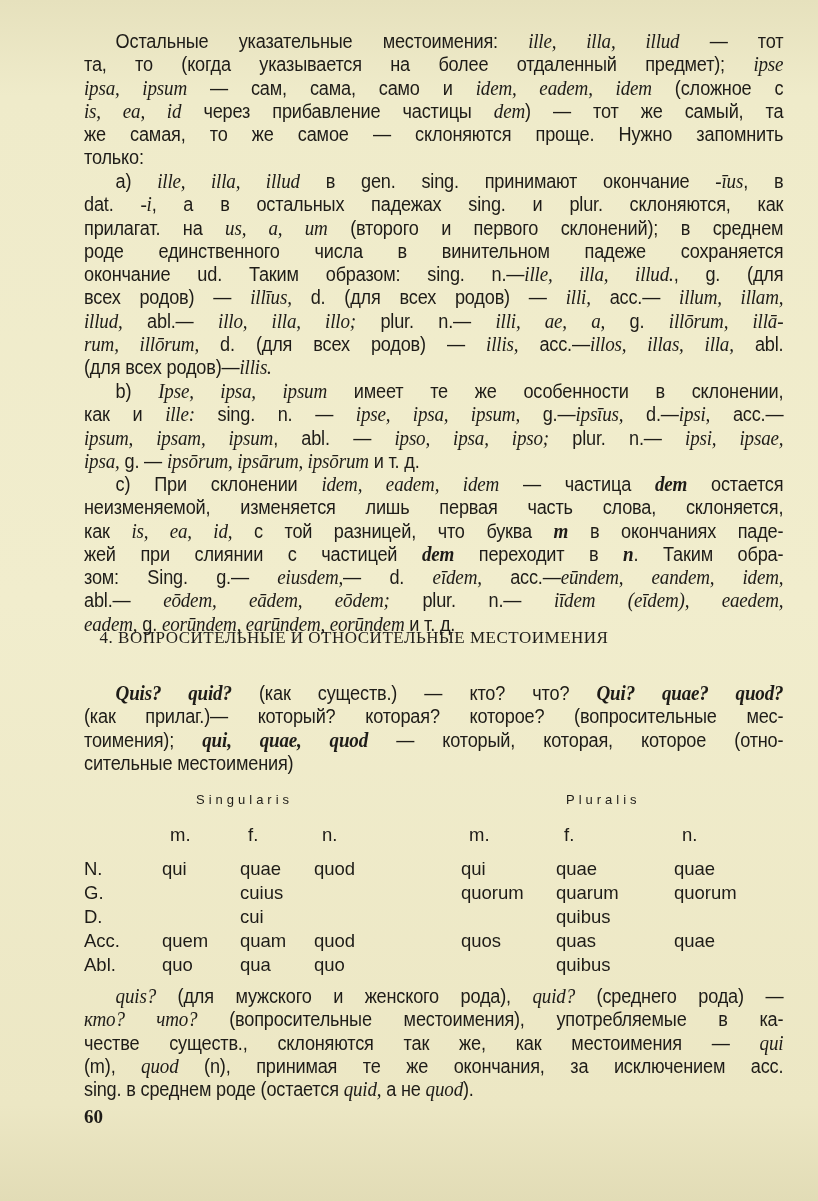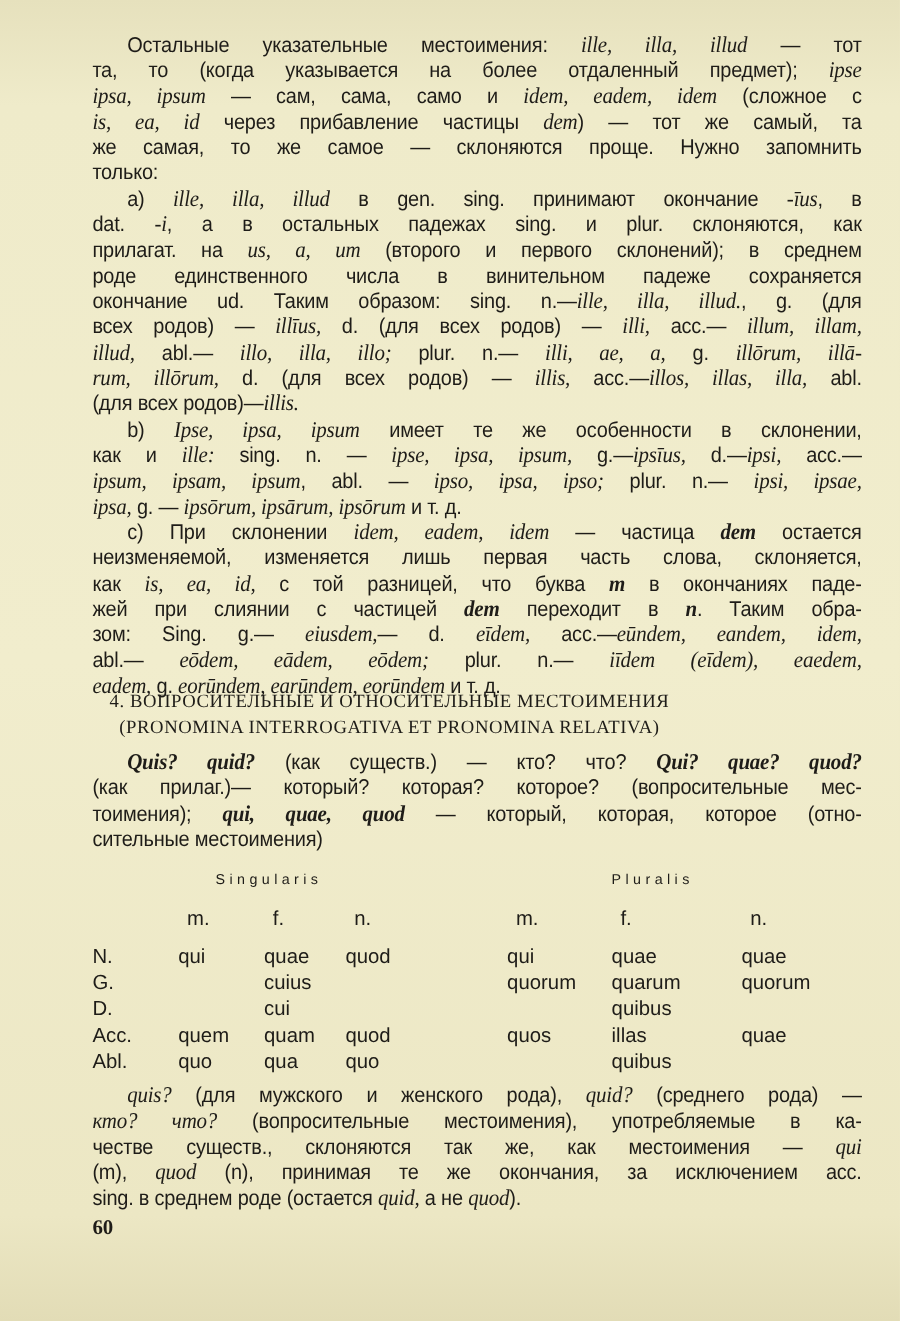--- a/index.html
+++ b/index.html
@@ -71,33 +71,32 @@
       <span class="line">неизменяемой, изменяется лишь первая часть слова, склоняется,</span>
       <span class="line">как <i>is, ea, id,</i> с той разницей, что буква <b class="bi">m</b> в окончаниях паде-</span>
       <span class="line">жей при слиянии с частицей <b class="bi">dem</b> переходит в <b class="bi">n</b>. Таким обра-</span>
       <span class="line">зом: Sing. g.— <i>eiusdem,</i>— d. <i>eīdem,</i> acc.—<i>eūndem, eandem, idem,</i></span>
       <span class="line">abl.— <i>eōdem, eādem, eōdem;</i> plur. n.— <i>iīdem (eīdem), eaedem,</i></span>
       <span class="line last"><i>eadem,</i> g. <i>eorūndem, earūndem, eorūndem</i> и т. д.</span>
     </div>
 
   <div class="heading" style="top:626px">
     <div>4. ВОПРОСИТЕЛЬНЫЕ И ОТНОСИТЕЛЬНЫЕ МЕСТОИМЕНИЯ</div>
-    <div>(PRONOMINA INTERROGATIVA ET PRONOMINA RELATIVA)</div>
   </div>
 
   <div class="text-block" id="blk-quis" style="top:682px">
       <span class="line indent"><b class="bi">Quis? quid?</b> (как существ.) — кто? что? <b class="bi">Qui? quae? quod?</b></span>
       <span class="line">(как прилаг.)— который? которая? которое? (вопросительные мес-</span>
       <span class="line">тоимения); <b class="bi">qui, quae, quod</b> — который, которая, которое (отно-</span>
       <span class="line last">сительные местоимения)</span>
     </div>
 
   <div class="decl-table">
     <span class="hdr" style="left:112px;top:32px">Singularis</span>
-    <span class="hdr" style="left:472px;top:32px">Pluralis</span>
+    <span class="hdr" style="left:482px;top:32px">Pluralis</span>
 
     <span class="cell" style="left:86px;top:64px">m.</span>
     <span class="cell" style="left:164px;top:64px">f.</span>
     <span class="cell" style="left:238px;top:64px">n.</span>
     <span class="cell" style="left:385px;top:64px">m.</span>
     <span class="cell" style="left:480px;top:64px">f.</span>
     <span class="cell" style="left:598px;top:64px">n.</span>
 
     <div id="decl-rows">
         <span class="cell" style="left: 0px; top: 98px;">N.</span>
@@ -113,21 +112,21 @@
         <span class="cell" style="left: 472px; top: 122px;">quarum</span>
         <span class="cell" style="left: 590px; top: 122px;">quorum</span>
         <span class="cell" style="left: 0px; top: 146px;">D.</span>
         <span class="cell" style="left: 156px; top: 146px;">cui</span>
         <span class="cell" style="left: 472px; top: 146px;">quibus</span>
         <span class="cell" style="left: 0px; top: 170px;">Acc.</span>
         <span class="cell" style="left: 78px; top: 170px;">quem</span>
         <span class="cell" style="left: 156px; top: 170px;">quam</span>
         <span class="cell" style="left: 230px; top: 170px;">quod</span>
         <span class="cell" style="left: 377px; top: 170px;">quos</span>
-        <span class="cell" style="left: 472px; top: 170px;">illas</span>
+        <span class="cell" style="left: 472px; top: 170px;">quas</span>
         <span class="cell" style="left: 590px; top: 170px;">quae</span>
         <span class="cell" style="left: 0px; top: 194px;">Abl.</span>
         <span class="cell" style="left: 78px; top: 194px;">quo</span>
         <span class="cell" style="left: 156px; top: 194px;">qua</span>
         <span class="cell" style="left: 230px; top: 194px;">quo</span>
         <span class="cell" style="left: 472px; top: 194px;">quibus</span>
       </div>
   </div>
 
   <div class="text-block" id="blk-final" style="top:985px">

